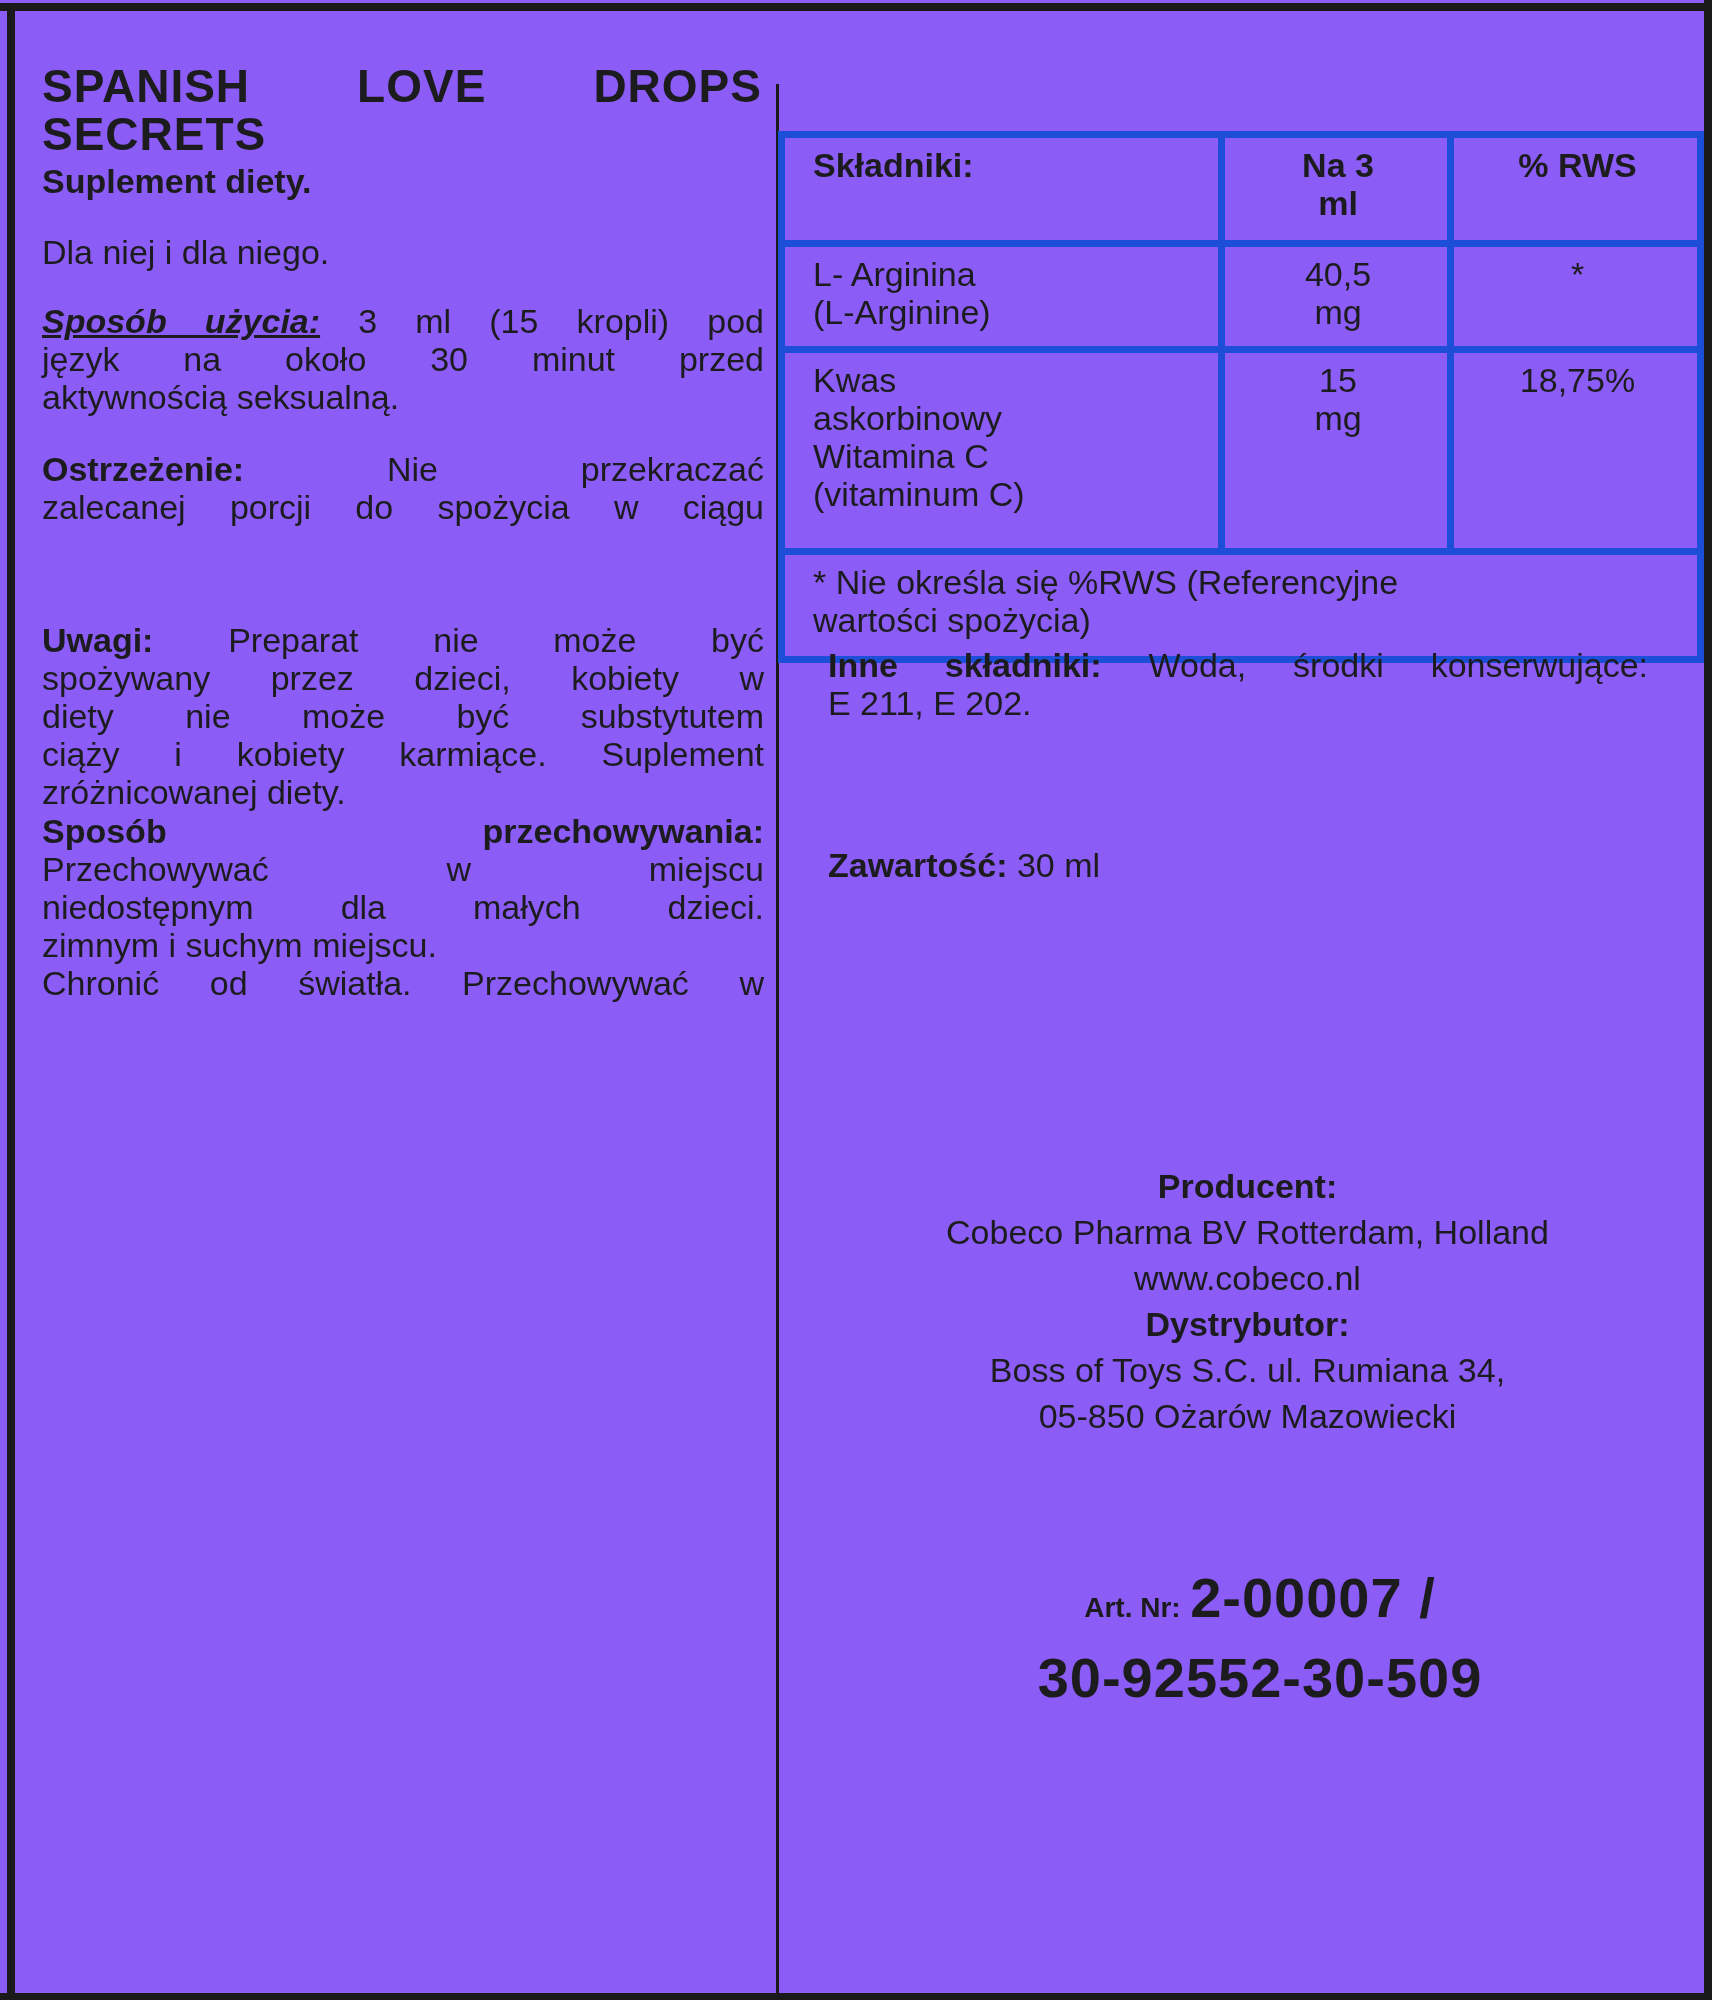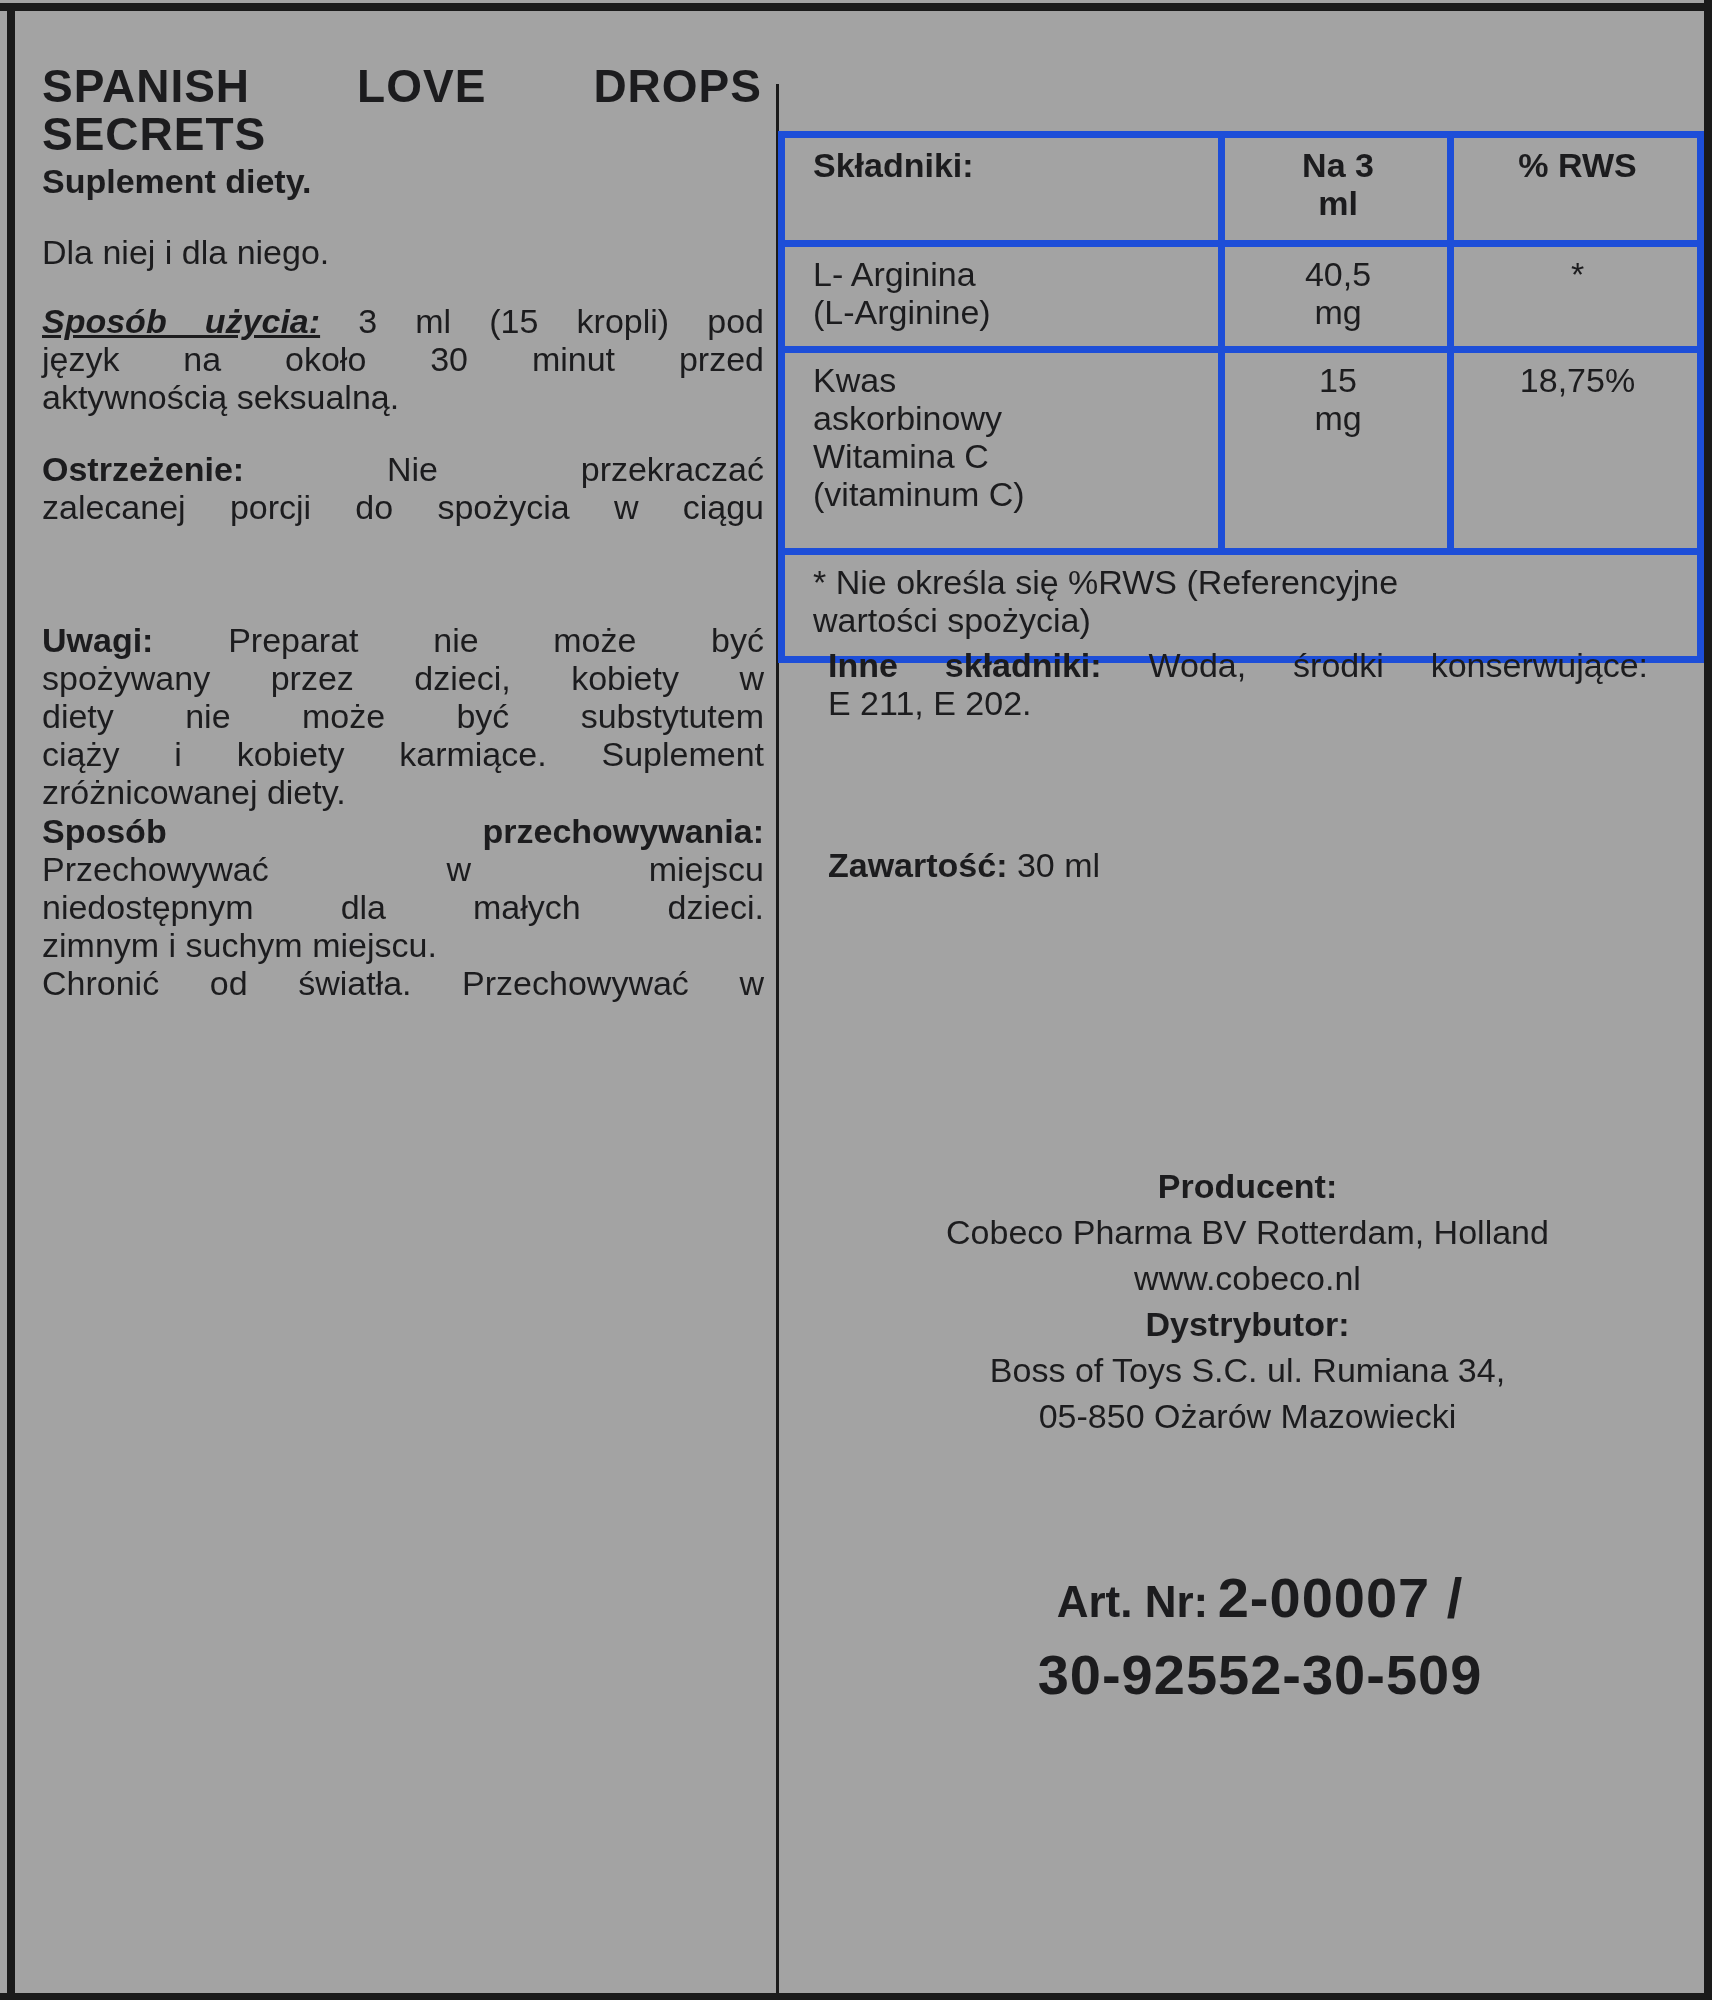--- a/index.html
+++ b/index.html
@@ -1,19 +1,19 @@
 <!DOCTYPE html>
 <html><head>
 <meta charset="utf-8">
 <style>
   html,body{margin:0;padding:0;background:#e8e8e8;}
   .page{
     position:relative;
     width:1712px;height:2000px;
-    background:#a3a3a3;
+    background:#8b5cf6;
     color:#1c1c1e;
     font-family:"Liberation Sans","DejaVu Sans",sans-serif;
     overflow:hidden;
   }
   
   .frame{position:absolute;background:#1a1a1a;}
   .frame.top{left:0;top:3px;width:1712px;height:8px;}
   .frame.left{left:7px;top:3px;width:8px;height:1997px;}
   .frame.right{left:1704px;top:0;width:8px;height:2000px;}
   .frame.bottom{left:0;top:1993px;width:1712px;height:7px;}
@@ -53,21 +53,21 @@
 
   .other-ing{left:828px;top:646px;width:820px;}
   .volume{left:828px;top:846px;width:830px;}
   .best-before{left:828px;top:936px;width:830px;}
   .batch{left:828px;top:1080px;width:840px;}
 
   .producer-block{left:790px;top:1163px;width:915px;text-align:center;font-size:34px;line-height:46px;}
   .producer-block .bold-line{font-weight:700;}
 
   .art-block{left:808px;top:1565px;width:904px;text-align:center;}
-  .art-label{font-size:44px;font-weight:700;}
+  .art-label{font-size:28px;font-weight:700;}
   .art-num{font-size:56px;font-weight:700;letter-spacing:1px;}
   .art-line1{line-height:66px;}
   .art-line2{line-height:74px;}
 </style>
 </head>
 <body>
 
 <div class="page">
 
   <div class="frame top"></div>

